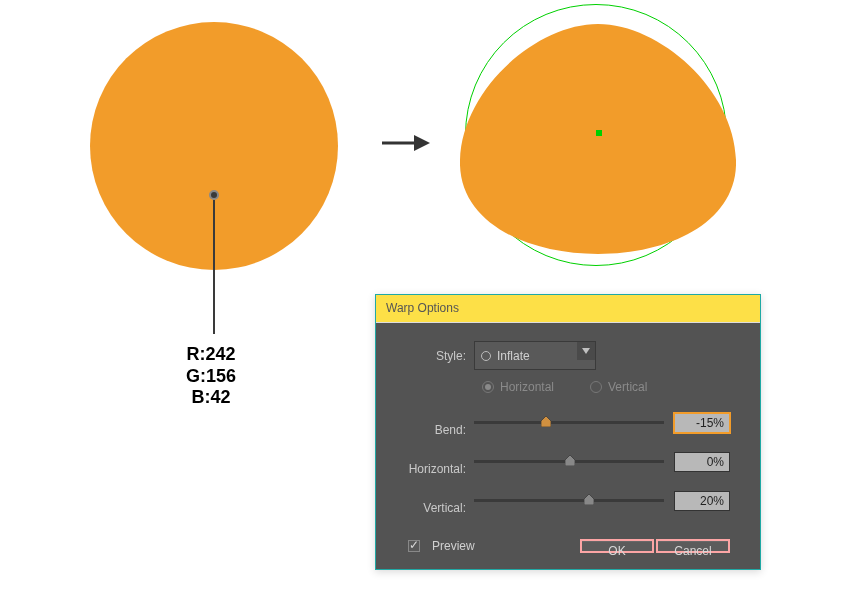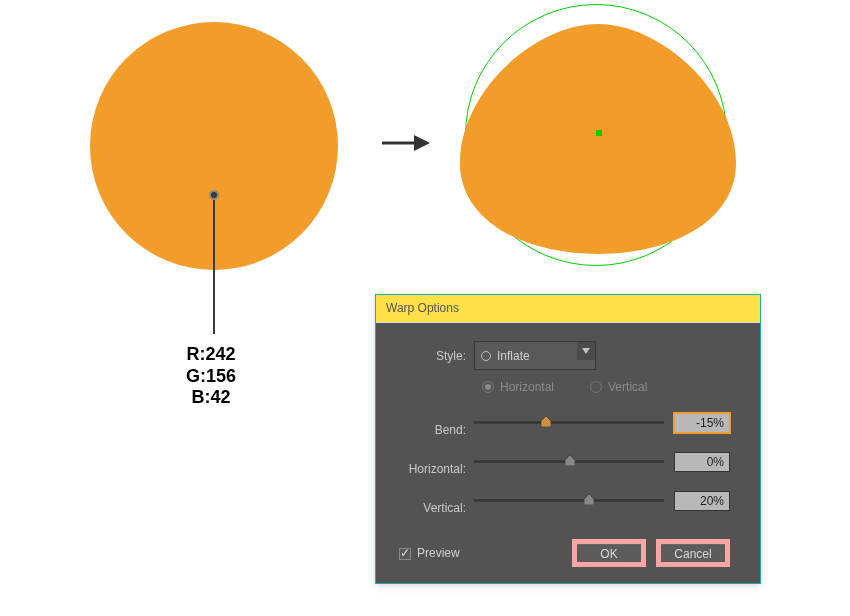--- a/index.html
+++ b/index.html
@@ -209,47 +209,47 @@
     background: #6a6a6a;
   }
 
   .dialog-bottom {
     display: flex;
     align-items: center;
     margin-top: 24px;
   }
   .checkbox {
     display: flex;
-    align-items: flex-end;
-    gap: 6px;
+    align-items: center;
+    gap: 12px;
     color: #d0d0d0;
-    margin-left: 3px;
+    margin-left: 12px;
   }
   .checkbox .box {
     width: 12px; height: 12px;
     border: 1px solid #888;
     position: relative;
     background: #595959;
   }
   .checkbox .box::after {
     content: "✓";
     position: absolute;
     left: 0px; top: -3px;
     font-size: 12px;
     color: #d8d8d8;
   }
   .spacer { flex: 1; }
   .btn {
-    width: 74px; height: 28px;
+    width: 74px; height: 14px;
     background: #5c5c5c;
-    border: 5px solid #fca5a5;
+    border: 2px solid #fca5a5;
     color: #d8d8d8;
     text-align: center;
     padding-top: 3px;
-    margin-left: 10px;
+    margin-left: 2px;
     box-shadow: inset 0 1px 0 rgba(255,255,255,0.08);
   }
 </style>
 </head>
 <body>
 
 <div class="illustration">
 
   <div class="circle-orange circle-left"></div>
   <div class="anchor-dot"></div>

